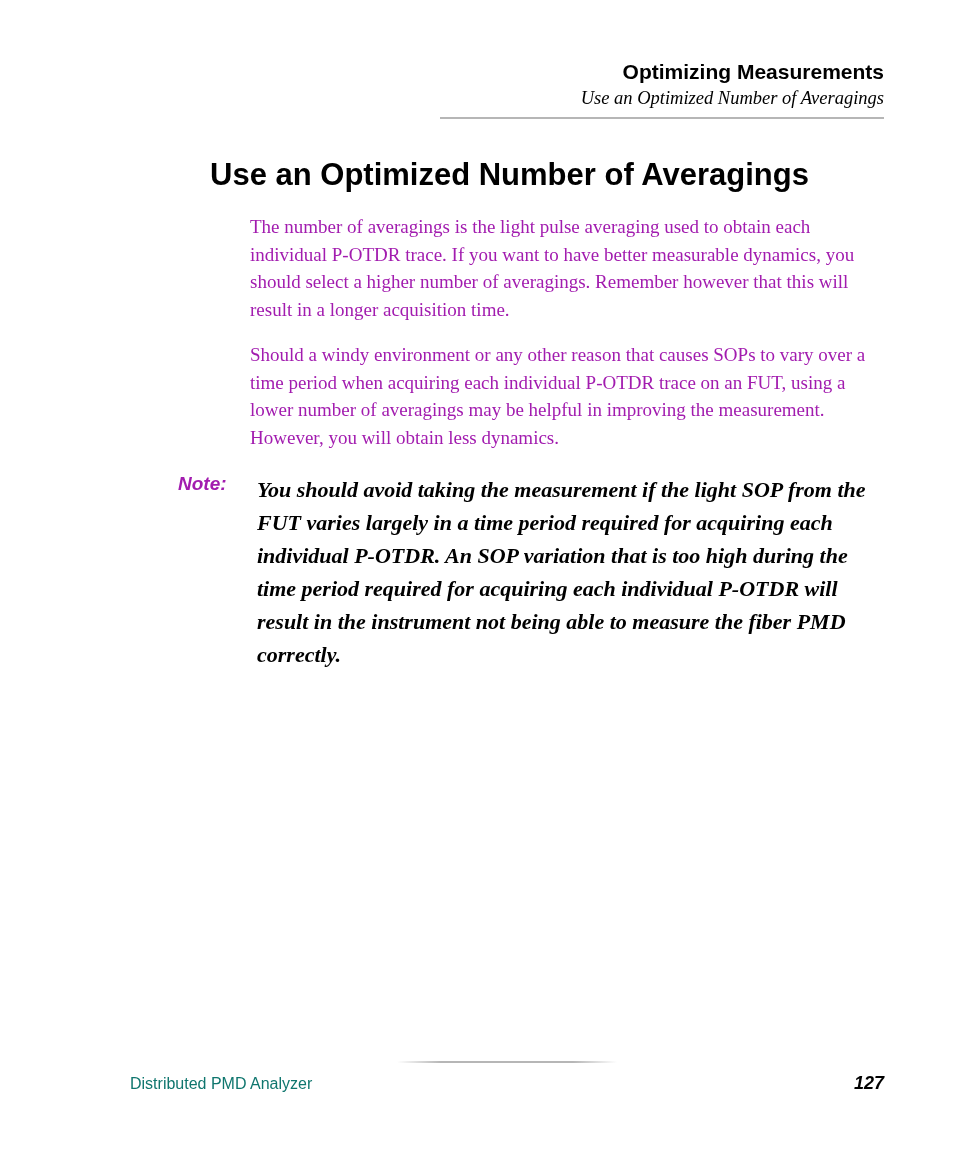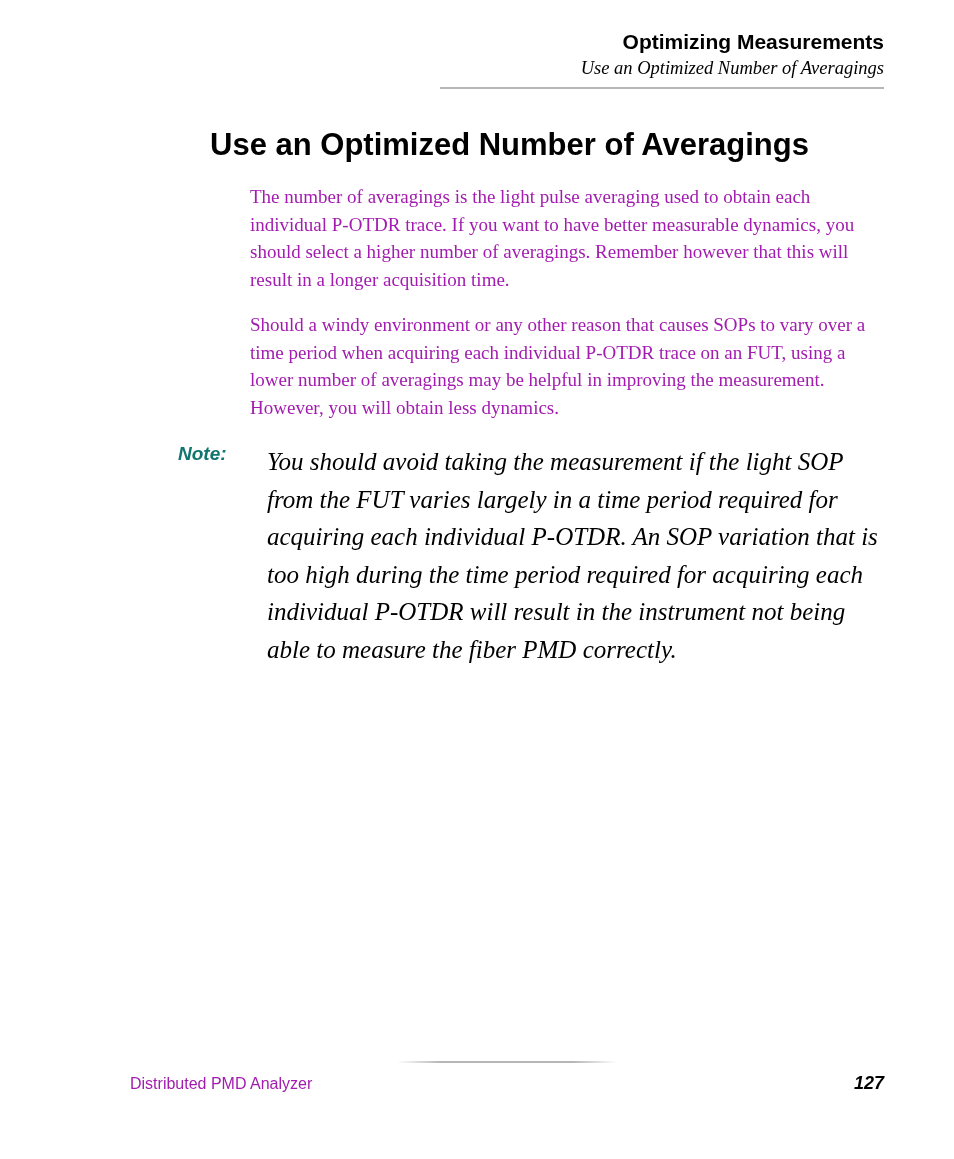--- a/index.html
+++ b/index.html
@@ -9,21 +9,21 @@
     height: 1159px;
     background: #fff;
     font-family: "Georgia", "Times New Roman", serif;
     color: #000;
   }
   .page {
     position: relative;
     width: 954px;
     height: 1159px;
     box-sizing: border-box;
-    padding: 30px 70px 60px 130px;
+    padding: 60px 70px 60px 130px;
   }
   .header {
     text-align: right;
     margin-bottom: 6px;
   }
   .header-title {
     font-family: "Segoe UI", "Helvetica Neue", Arial, sans-serif;
     font-weight: 700;
     font-size: 21px;
     color: #000;
@@ -63,28 +63,29 @@
     margin-top: 22px;
   }
   .note-label {
     font-family: "Segoe UI", "Helvetica Neue", Arial, sans-serif;
     font-weight: 700;
     font-style: italic;
     font-size: 19px;
     width: 64px;
     flex: 0 0 64px;
     text-align: left;
-    color: #0f766e;
+    color: #a21caf;
   }
   .note-text {
     font-style: italic;
-    font-size: 25px;
+    font-size: 22px;
     line-height: 1.5;
     color: #000;
-    margin-left: 25px;
+    margin-left: 15px;
+    font-weight: bold;
   }
   .footer {
     position: absolute;
     left: 130px;
     right: 70px;
     bottom: 65px;
   }
   .footer-rule-wrap {
     display: flex;
     justify-content: center;
@@ -97,21 +98,21 @@
   }
   .footer-row {
     display: flex;
     justify-content: space-between;
     align-items: baseline;
     font-size: 16px;
   }
   .footer-left {
     font-family: "Segoe UI", "Helvetica Neue", Arial, sans-serif;
     font-weight: 400;
-    color: #a21caf;
+    color: #0f766e;
   }
   .footer-right {
     font-family: "Segoe UI", "Helvetica Neue", Arial, sans-serif;
     font-weight: 700;
     color: #000;
     font-size: 18px;
     font-style: italic;
   }
 </style>
 </head>

